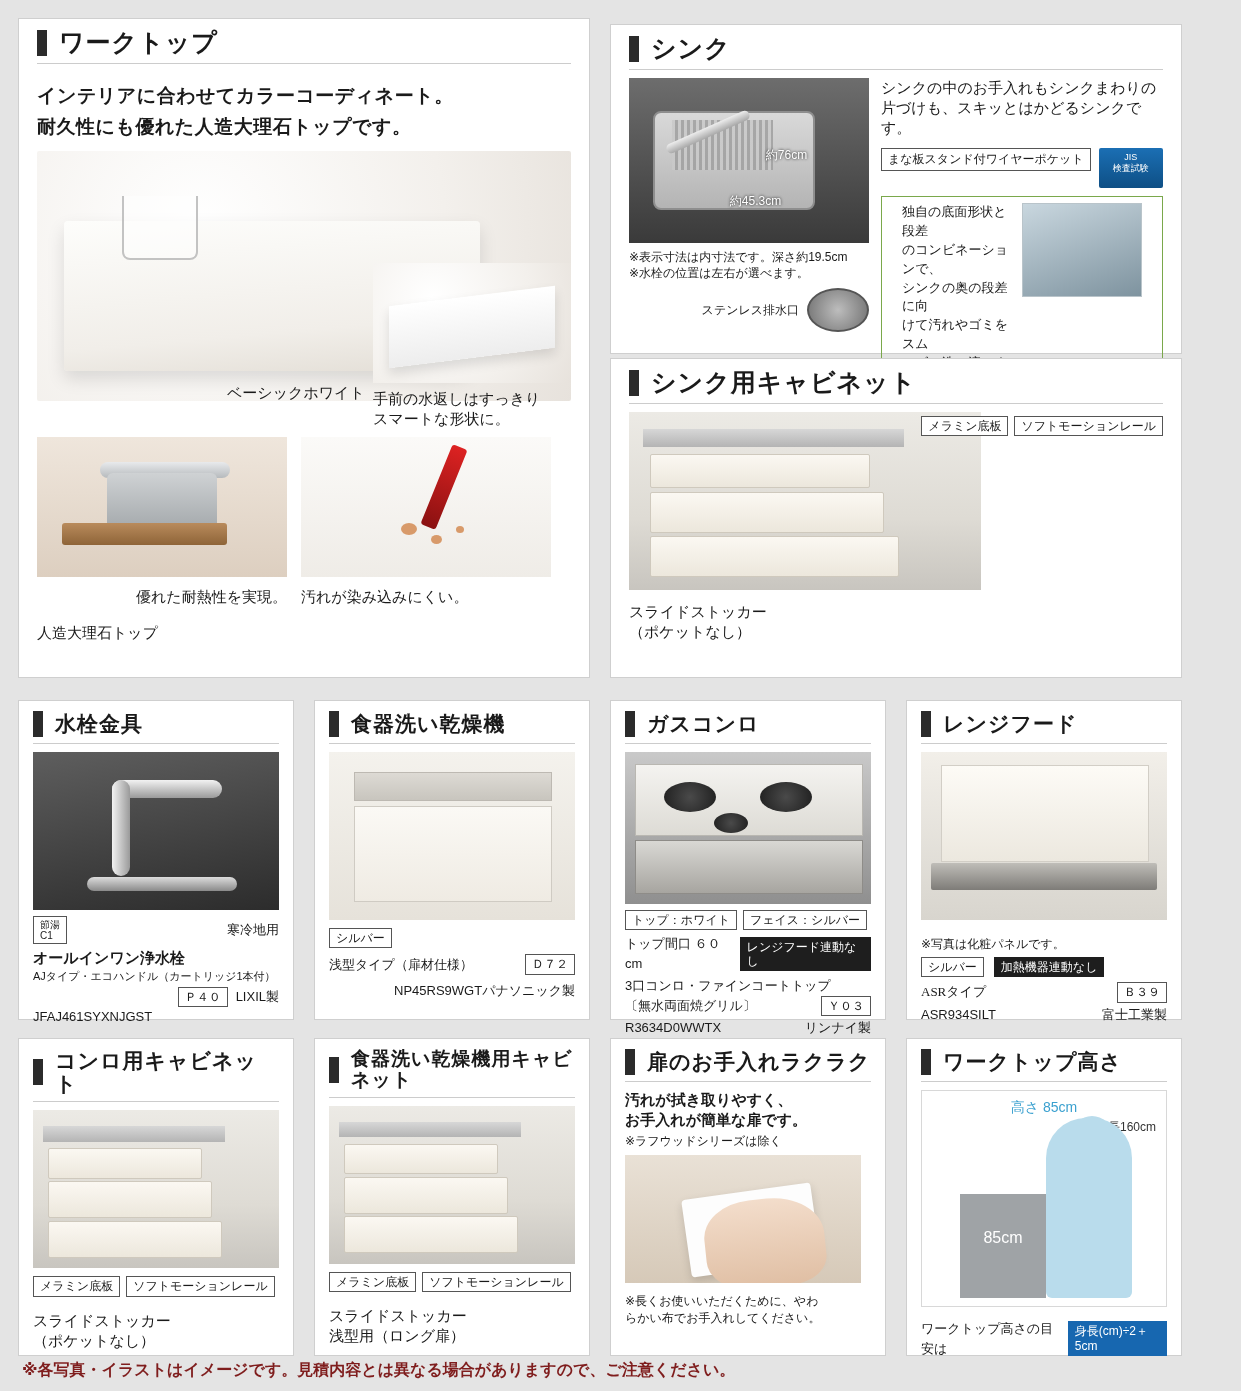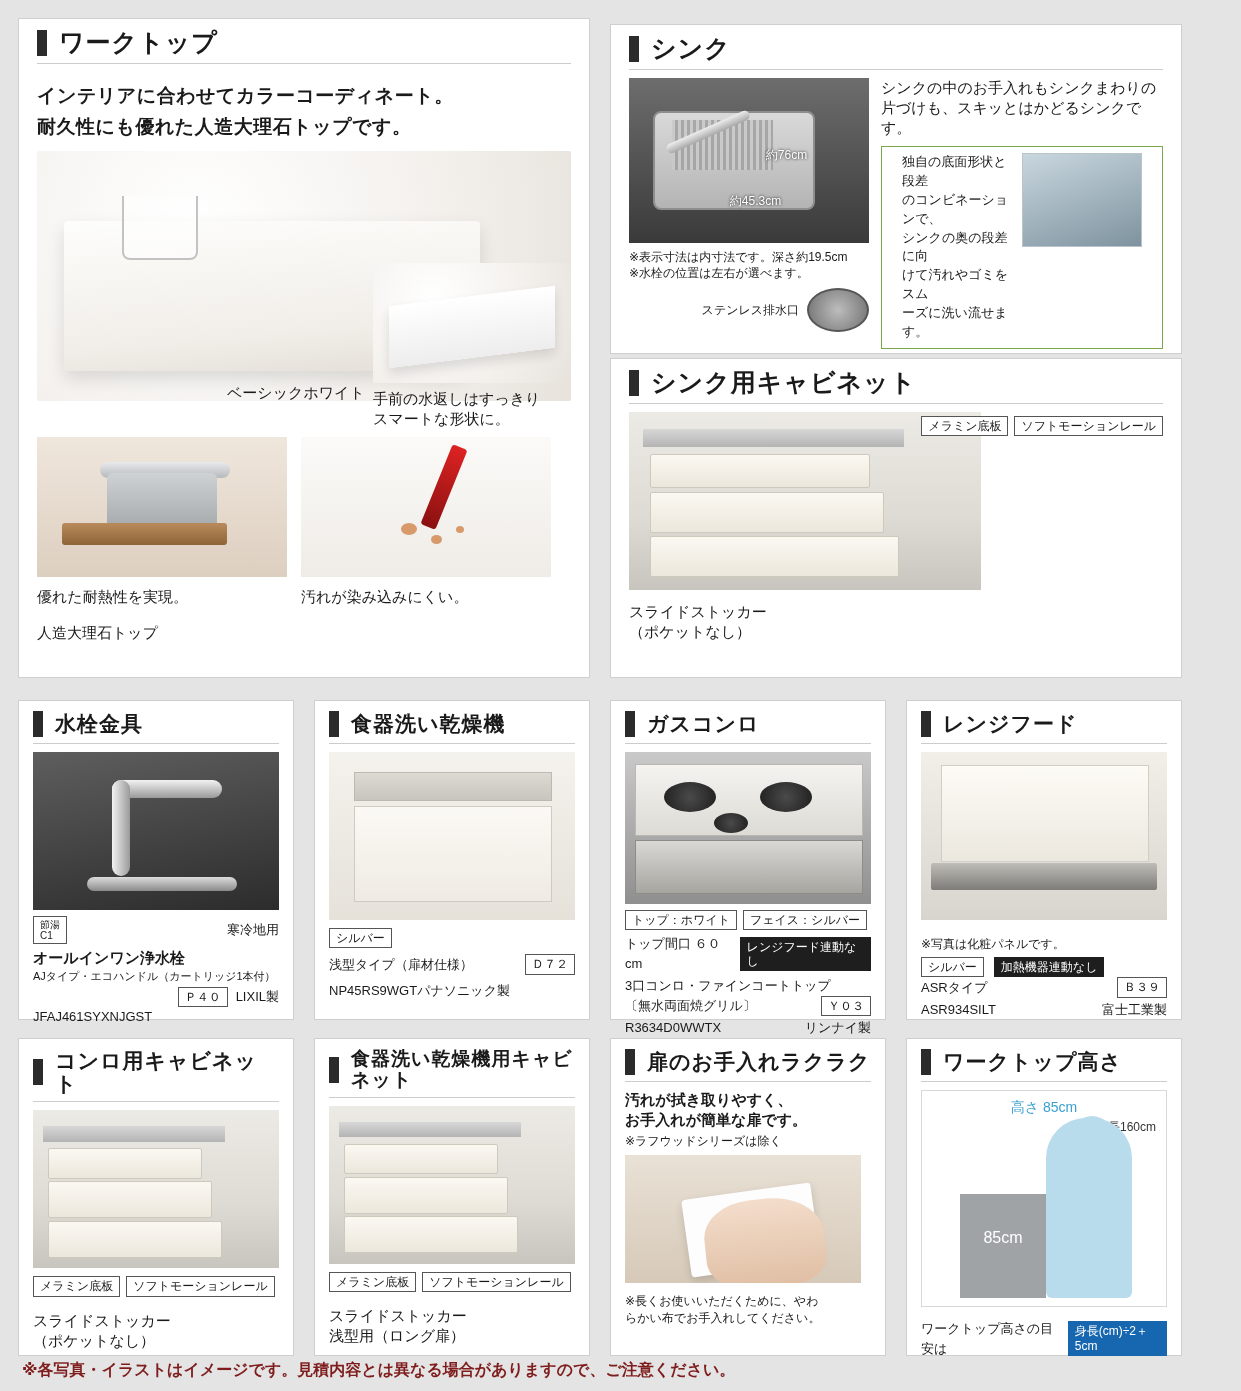--- a/index.html
+++ b/index.html
@@ -266,21 +266,21 @@
         <div class="cap" style="position:absolute;left:190px;top:232px;">ベーシックホワイト</div>
       </div>
 
       <div style="display:flex;gap:14px;margin-top:36px;">
         <div style="width:250px;">
           <div class="photo ph-wood wt-pot">
             <div class="lid"></div>
             <div class="pot"></div>
             <div class="board"></div>
           </div>
-          <div class="cap" style="margin-top:10px;">優れた耐熱性を実現。</div>
+          <div class="cap" style="margin-top:10px;text-align:right;">優れた耐熱性を実現。</div>
         </div>
         <div style="width:250px;">
           <div class="photo wt-stain">
             <div class="pen"></div>
             <div class="drop d1"></div>
             <div class="drop d2"></div>
             <div class="drop d3"></div>
           </div>
           <div class="cap" style="margin-top:10px;">汚れが染み込みにくい。</div>
         </div>
@@ -310,20 +310,27 @@
           <div class="note">※水栓の位置は左右が選べます。</div>
           <div style="display:flex;align-items:center;gap:8px;margin-top:6px;justify-content:flex-end;">
             <span class="note">ステンレス排水口</span>
             <span class="sink-drain"></span>
           </div>
         </div>
 
         <div style="flex:1;">
           <div class="cap">シンクの中のお手入れもシンクまわりの</div>
           <div class="cap">片づけも、スキッとはかどるシンクです。</div>
+          <div style="display:flex;align-items:flex-start;gap:8px;margin-top:10px;">
+            <span class="badge" style="padding:3px 6px;">まな板スタンド付ワイヤーポケット</span>
+            <span class="jiscard">
+              <span>JIS</span><br>
+              <span>検査試験</span>
+            </span>
+          </div>
           <div class="greenbox" style="margin-top:8px;">
             <div class="txt">
               <div>独自の底面形状と段差</div>
               <div>のコンビネーションで、</div>
               <div>シンクの奥の段差に向</div>
               <div>けて汚れやゴミをスム</div>
               <div>ーズに洗い流せます。</div>
             </div>
             <div class="im"></div>
           </div>
@@ -392,21 +399,21 @@
         <div class="panel"></div>
         <div class="door"></div>
       </div>
       <div style="margin-top:8px;">
         <span class="badge">シルバー</span>
       </div>
       <div style="display:flex;justify-content:space-between;align-items:center;margin-top:6px;">
         <span class="cap sm">浅型タイプ（扉材仕様）</span>
         <span class="badge">Ｄ７２</span>
       </div>
-      <div style="display:flex;justify-content:flex-start;align-items:center;margin-top:6px;">
+      <div style="display:flex;justify-content:flex-end;align-items:center;margin-top:6px;">
         <span class="spec">NP45RS9WGT</span>
         <span class="spec">パナソニック製</span>
       </div>
     </div>
   </div>
 
   <div class="card" style="left:610px;top:700px;width:276px;height:320px;">
     <div class="hdr small" style="margin:0 14px;">
       <span class="bar"></span>
       <span class="ttl">ガスコンロ</span>
@@ -447,21 +454,21 @@
     <div class="body" style="padding:8px 14px 0 14px;">
       <div class="photo hood-ph" style="height:168px;">
         <div class="face"></div>
         <div class="lip"></div>
       </div>
       <div class="note" style="margin-top:16px;">※写真は化粧パネルです。</div>
       <div style="display:flex;gap:10px;align-items:center;margin-top:4px;">
         <span class="badge">シルバー</span>
         <span class="badge dark">加熱機器連動なし</span>
       </div>
-      <div style="display:flex;justify-content:space-between;align-items:flex-end;">
+      <div style="display:flex;justify-content:space-between;align-items:flex-start;margin-top:5px;font-family:Liberation Serif, serif;">
         <span class="spec">ASRタイプ</span>
         <span class="badge">Ｂ３９</span>
       </div>
       <div style="display:flex;justify-content:space-between;align-items:center;margin-top:2px;">
         <span class="spec">ASR934SILT</span>
         <span class="spec">富士工業製</span>
       </div>
     </div>
   </div>
 

